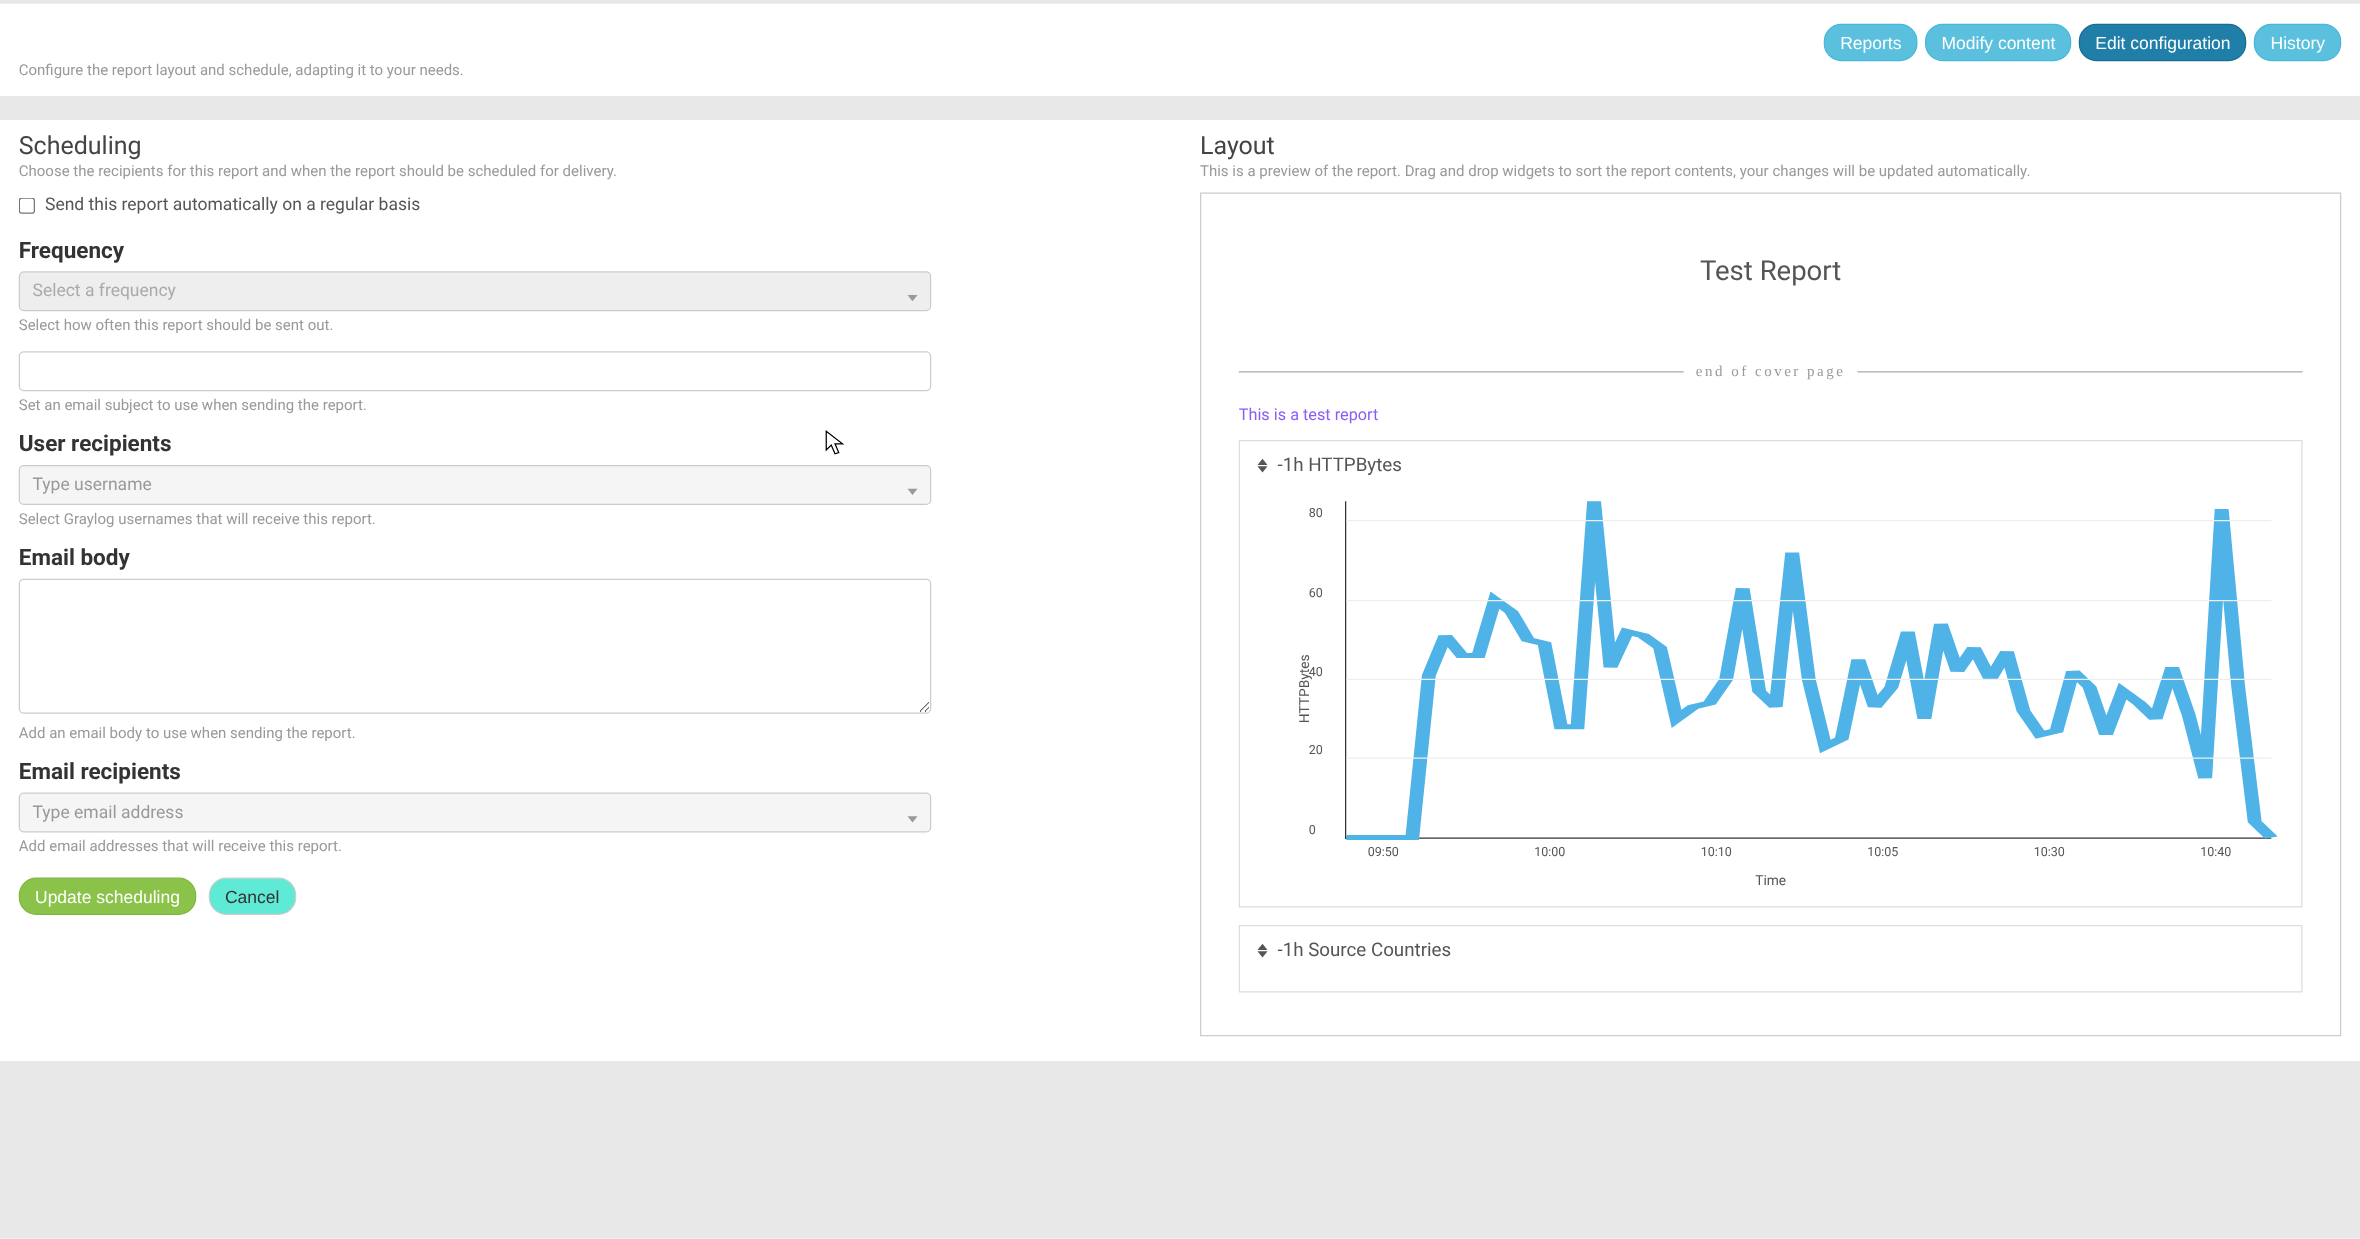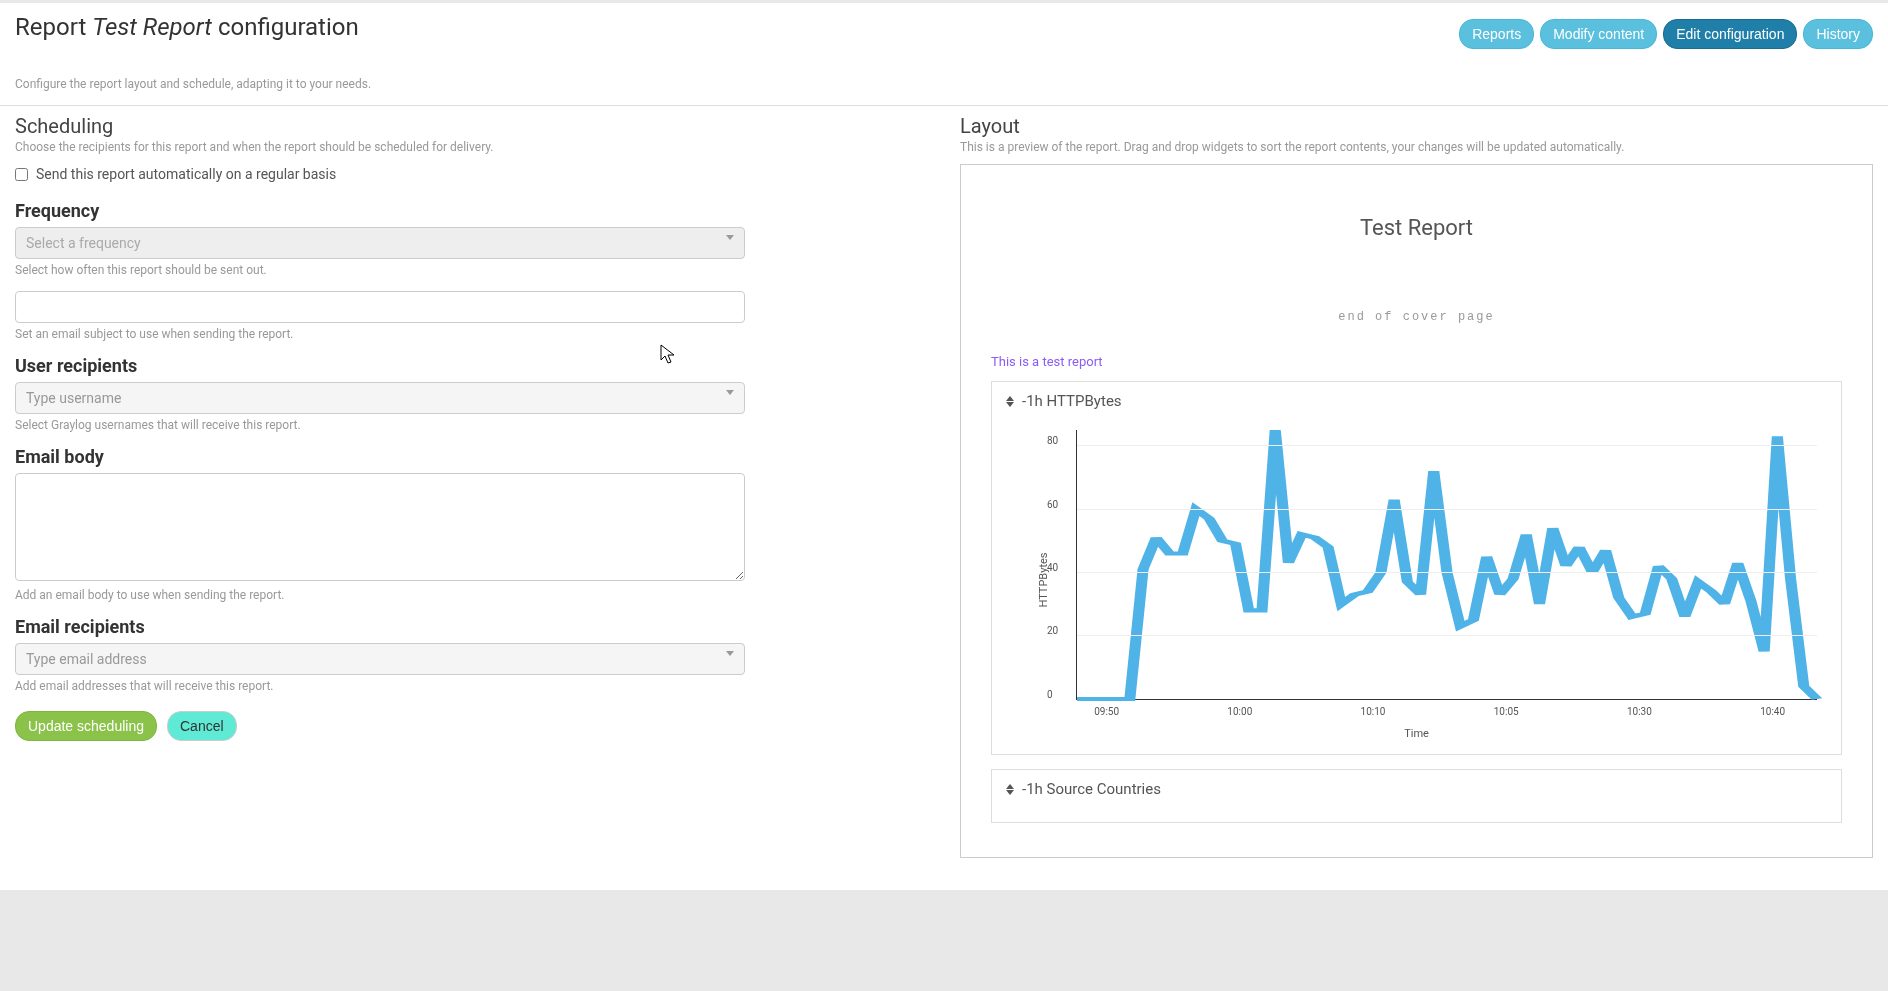--- a/index.html
+++ b/index.html
@@ -45,21 +45,22 @@
     color: #fff;
     text-align: center;
   }
   .btn-info { background: #5bc0de; border-color: #46b8da; }
   .btn-success { background: #8bc34a; border-color: #7eb73f; }
   .btn-default { background: #5eead4; border-color: #ccc; color: #333; }
   .btn-edit-active { background: #1f7fa8; border-color: #1a6d90; }
 
   .main {
     background: #fff;
-    padding: 0 15px 32px 15px;
+    margin-top: 18px;
+    padding: 0 15px 20px 15px;
     display: flex;
     gap: 32px;
   }
   .col-left { flex: 1; max-width: 50%; }
   .col-right { flex: 1; }
 
   h2.section-title {
     font-size: 20px;
     font-weight: 400;
     color: #444;
@@ -96,21 +97,21 @@
     border-radius: 4px;
     font-size: 14px;
     background: #fff;
     color: #555;
   }
   .select-control {
     background: #f5f5f5;
     color: #999;
     display: flex;
     justify-content: space-between;
-    align-items: flex-start;
+    align-items: flex-end;
     cursor: pointer;
   }
   .select-control.disabled { background: #eee; color: #aaa; }
   .caret {
     width: 0; height: 0;
     border-left: 4px solid transparent;
     border-right: 4px solid transparent;
     border-top: 5px solid #999;
   }
   textarea.form-control { height: 108px; resize: vertical; }
@@ -134,24 +135,23 @@
     font-weight: 400;
     color: #555;
     margin-bottom: 60px;
   }
   .cover-divider {
     display: flex;
     align-items: center;
     gap: 10px;
     margin-bottom: 20px;
     color: #999;
-    font-family: Liberation Mono, monospace;
+    font-family: Liberation Serif, serif;
     font-size: 12px;
     letter-spacing: 2px;
-    flex-direction: column;
   }
   .cover-divider .line { flex: 1; height: 1px; background: #aaa; }
 
   .preview-desc { font-size: 13px; color: #8b5cf6; margin-bottom: 12px; }
 
   .widget {
     border: 1px solid #ddd;
     padding: 10px 14px 14px 14px;
     margin-bottom: 14px;
   }
@@ -256,25 +256,20 @@
     height: 22px;
     pointer-events: none;
     z-index: 9999;
   }
 </style>
 </head>
 <body>
 
 <div class="page-header">
   <div>
-    <h1>
-      <span>Report</span>
-      <span class="italic">Test Report</span>
-      <span>configuration</span>
-    </h1>
     <div class="page-subtitle">Configure the report layout and schedule, adapting it to your needs.</div>
   </div>
   <div class="header-actions">
     <button class="btn btn-info">Reports</button>
     <button class="btn btn-info">Modify content</button>
     <button class="btn btn-edit-active">Edit configuration</button>
     <button class="btn btn-info">History</button>
   </div>
 </div>
 

